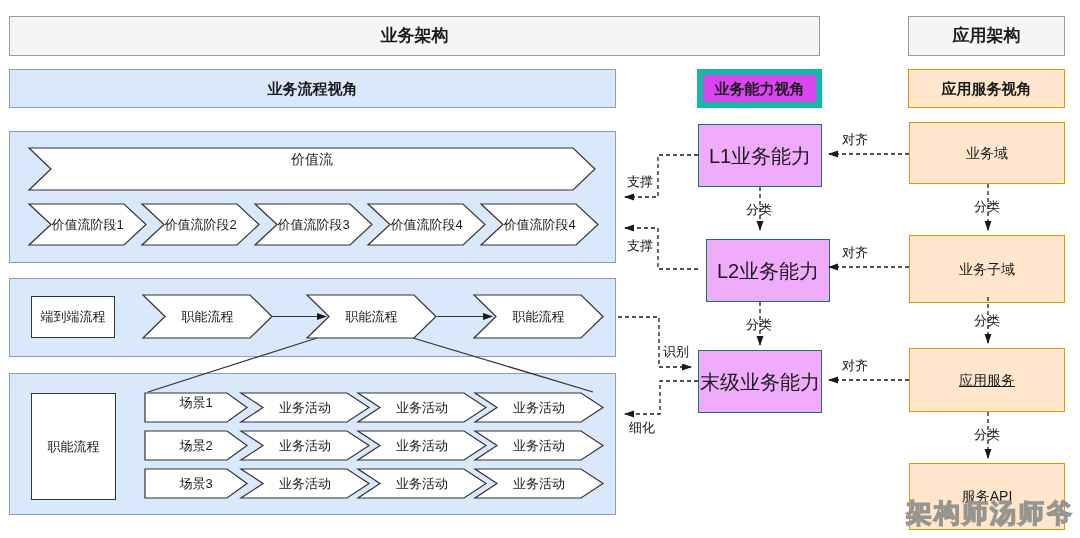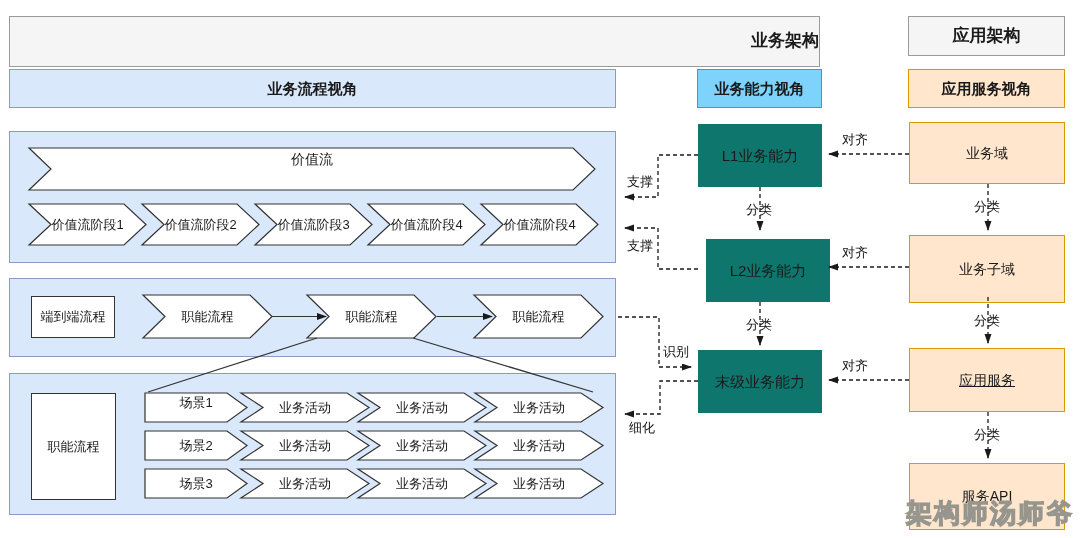--- a/index.html
+++ b/index.html
@@ -1,42 +1,42 @@
 <!DOCTYPE html>
 <html><head>
 <meta charset="utf-8">
 <style>
   html,body{margin:0;padding:0;background:#fff;}
   #stage{position:relative;width:1080px;height:538px;background:#ffffff;
          font-family:"Liberation Sans","DejaVu Sans",sans-serif;color:#1a1a1a;overflow:hidden;}
   .box{position:absolute;box-sizing:border-box;display:flex;align-items:center;justify-content:center;text-align:center;line-height:1.2;}
   .hdr{background:#f5f5f5;border:1px solid #9a9a9a;font-weight:bold;font-size:17px;}
   .bluebar{background:#dae8fc;border:1px solid #8c9cc0;font-weight:bold;font-size:15px;}
-  .greenhdr{background:#7dd3fc;border:1px solid #14b8a6;font-weight:bold;font-size:15px;}
+  .greenhdr{background:#d946ef;border:6px solid #14b8a6;font-weight:bold;font-size:15px;}
   .orangehdr{background:#ffe6cc;border:1px solid #d79b00;font-weight:bold;font-size:15px;}
   .container{position:absolute;box-sizing:border-box;background:#dae8fc;border:1px solid #8c9cc0;}
   .whitebox{background:#ffffff;border:1px solid #333;font-size:13px;}
-  .green{background:#0f766e;border:1px solid #0f766e;font-size:15px;}
+  .green{background:#f0abfc;border:1px solid #0f766e;font-size:20px;}
   .orange{background:#ffe6cc;border:1px solid #d79b00;font-size:14px;}
   .shape{position:absolute;}
   .shape svg{position:absolute;left:0;top:0;display:block;overflow:visible;}
   .shape .t{position:absolute;left:0;top:0;right:0;bottom:0;display:flex;align-items:center;justify-content:center;font-size:13px;text-align:center;}
   .big .t{font-size:14px;}
   .rel{position:absolute;font-size:13px;color:#111;white-space:nowrap;}
   #overlay{position:absolute;left:0;top:0;pointer-events:none;}
   #watermark{position:absolute;left:901px;top:496px;width:178px;font-size:26px;font-weight:bold;
              letter-spacing:2px;color:rgba(255,255,255,0.55);-webkit-text-stroke:1.3px #97968e;
              text-align:center;white-space:nowrap;}
 </style>
 </head>
 <body>
 
 <div id="stage">
 
-  <div class="box hdr" style="left:9px;top:16px;width:811px;height:51px;justify-content:flex-end;">
+  <div class="box hdr" style="left:9px;top:16px;width:811px;height:40px;">
     <span>业务架构</span>
   </div>
   <div class="box hdr" style="left:908px;top:16px;width:157px;height:40px;">
     <span>应用架构</span>
   </div>
 
   <div class="box bluebar" style="left:9px;top:69px;width:607px;height:39px;">
     <span>业务流程视角</span>
   </div>
   <div class="box greenhdr" style="left:697px;top:69px;width:125px;height:39px;">

